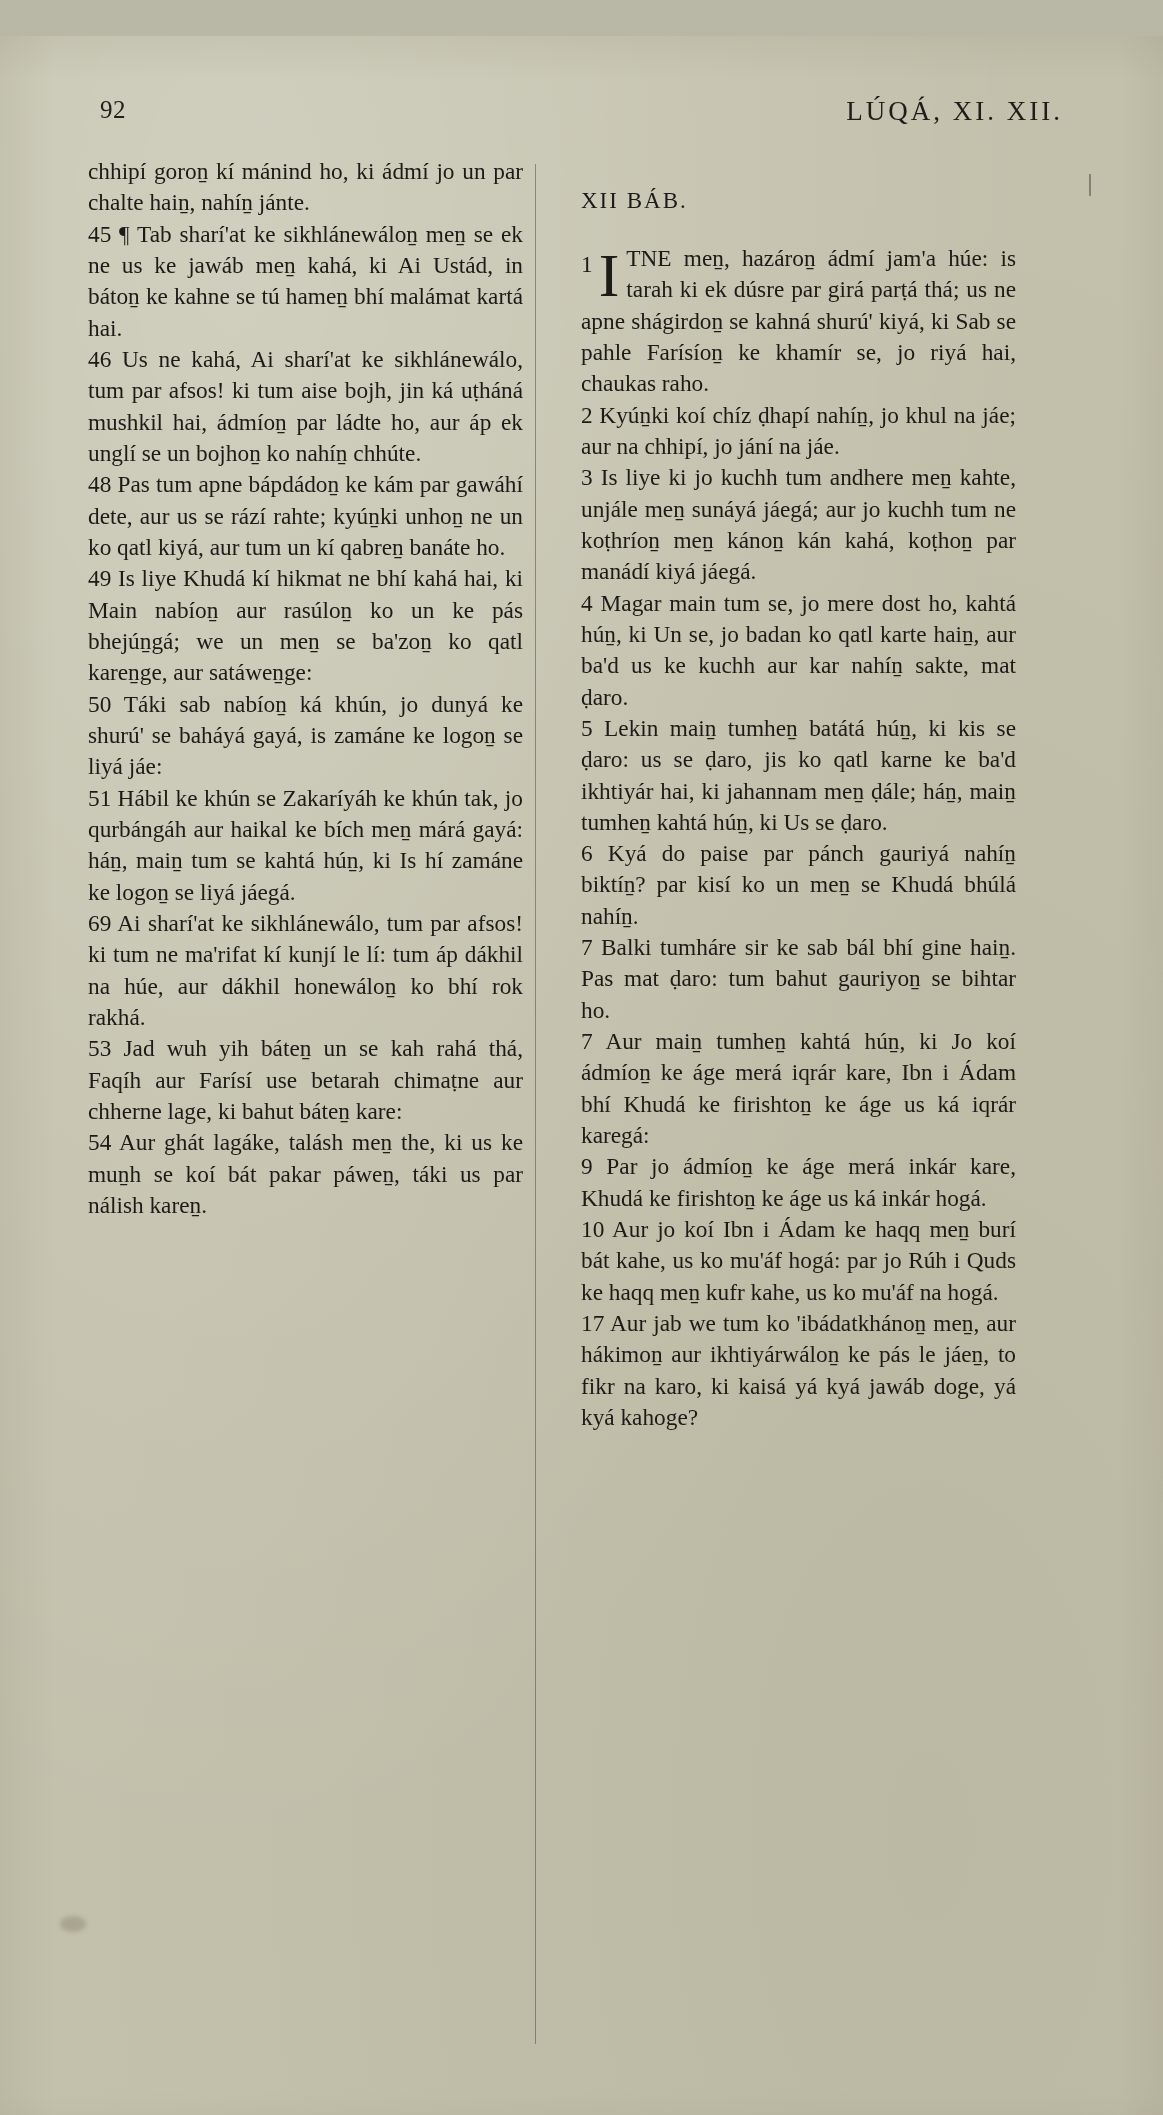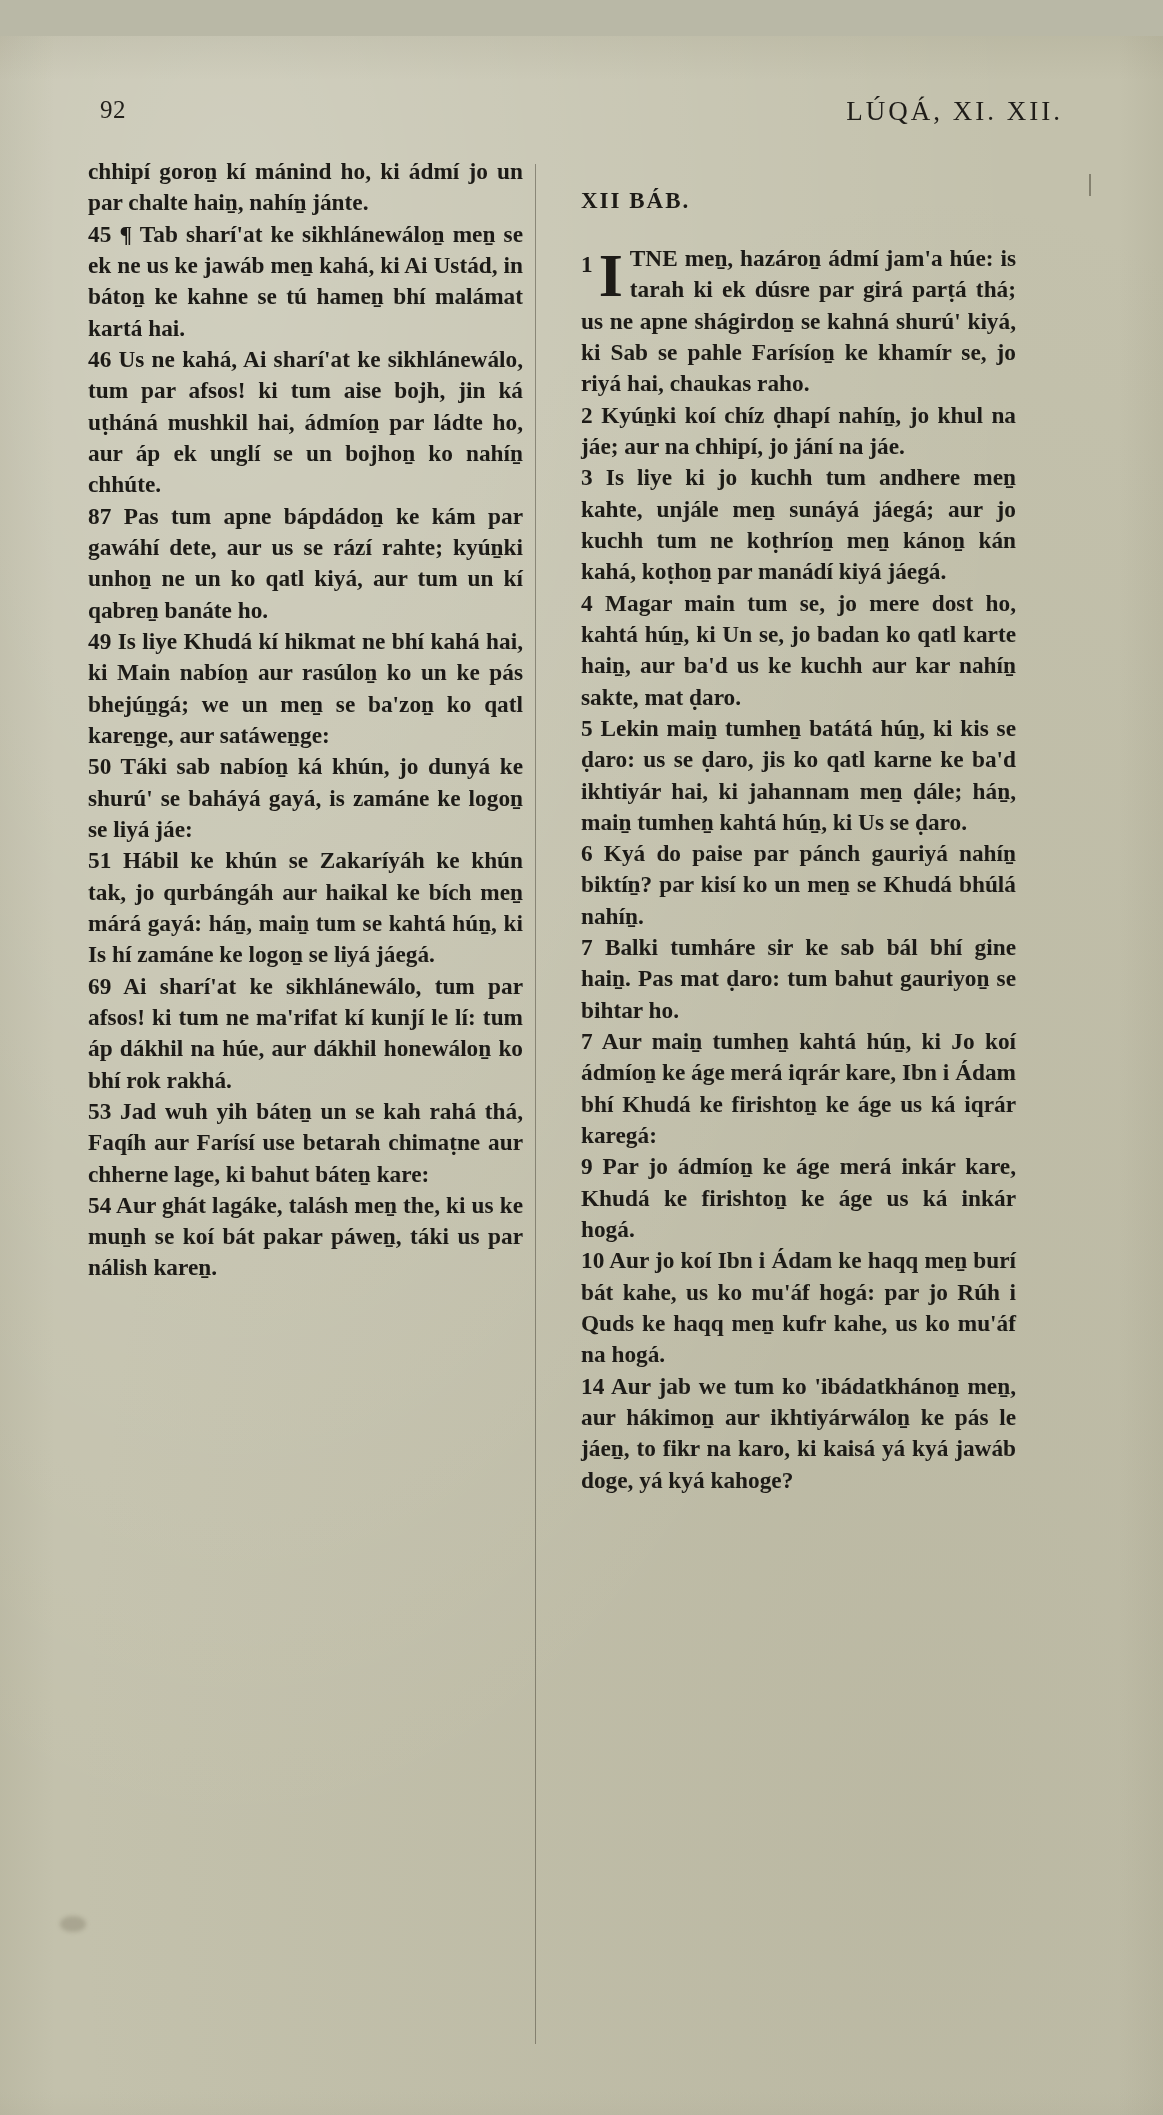--- a/index.html
+++ b/index.html
@@ -69,21 +69,20 @@
     gap: 0px;
   }
   .col {
     width: 435px;
     color: #1d1b17;
     font-size: 23.3px;
     line-height: 1.345;
     text-align: justify;
     text-justify: inter-word;
     hyphens: manual;
-    font-weight: bold;
   }
   .col-left { padding-right: 20px; }
   .col-right { padding-left: 38px; }
   .rule {
     position: absolute;
     top: 128px;
     left: 535px;
     width: 1px;
     height: 1880px;
     background: rgba(60,56,45,0.45);
@@ -149,21 +148,21 @@
   <div class="edge-mark"></div>
   <div class="rule"></div>
   <div class="smudge-left"></div>
 
   <div class="columns">
 
     <div class="col col-left">
       <p>chhipí goroṉ kí mánind ho, ki ádmí jo un par chalte haiṉ, nahíṉ jánte.</p>
       <p>45 ¶ Tab sharí'at ke sikhlánewáloṉ meṉ se ek ne us ke jawáb meṉ kahá, ki Ai Ustád, in bátoṉ ke kahne se tú hameṉ bhí malámat kartá hai.</p>
       <p>46 Us ne kahá, Ai sharí'at ke sikhlánewálo, tum par afsos! ki tum aise bojh, jin ká uṭháná mushkil hai, ádmíoṉ par ládte ho, aur áp ek unglí se un bojhoṉ ko nahíṉ chhúte.</p>
-      <p>87 Pas tum apne bápdádoṉ ke kám par gawáhí dete, aur us se rází rahte; kyúṉki unhoṉ ne un ko qatl kiyá, aur tum un kí qabreṉ banáte ho.</p>
+      <p>48 Pas tum apne bápdádoṉ ke kám par gawáhí dete, aur us se rází rahte; kyúṉki unhoṉ ne un ko qatl kiyá, aur tum un kí qabreṉ banáte ho.</p>
       <p>49 Is liye Khudá kí hikmat ne bhí kahá hai, ki Main nabíoṉ aur rasúloṉ ko un ke pás bhejúṉgá; we un meṉ se ba'zoṉ ko qatl kareṉge, aur satáweṉge:</p>
       <p>50 Táki sab nabíoṉ ká khún, jo dunyá ke shurú' se baháyá gayá, is zamáne ke logoṉ se liyá jáe:</p>
       <p>51 Hábil ke khún se Zakaríyáh ke khún tak, jo qurbángáh aur haikal ke bích meṉ márá gayá: háṉ, maiṉ tum se kahtá húṉ, ki Is hí zamáne ke logoṉ se liyá jáegá.</p>
       <p>69 Ai sharí'at ke sikhlánewálo, tum par afsos! ki tum ne ma'rifat kí kunjí le lí: tum áp dákhil na húe, aur dákhil honewáloṉ ko bhí rok rakhá.</p>
       <p>53 Jad wuh yih báteṉ un se kah rahá thá, Faqíh aur Farísí use betarah chimaṭne aur chherne lage, ki bahut báteṉ kare:</p>
       <p>54 Aur ghát lagáke, talásh meṉ the, ki us ke muṉh se koí bát pakar páweṉ, táki us par nálish kareṉ.</p>
     </div>
 
     <div class="col col-right">
       <p class="chapter-head">XII BÁB.</p>
@@ -176,17 +175,17 @@
 
       <p>2 Kyúṉki koí chíz ḍhapí nahíṉ, jo khul na jáe; aur na chhipí, jo jání na jáe.</p>
       <p>3 Is liye ki jo kuchh tum andhere meṉ kahte, unjále meṉ sunáyá jáegá; aur jo kuchh tum ne koṭhríoṉ meṉ kánoṉ kán kahá, koṭhoṉ par manádí kiyá jáegá.</p>
       <p>4 Magar main tum se, jo mere dost ho, kahtá húṉ, ki Un se, jo badan ko qatl karte haiṉ, aur ba'd us ke kuchh aur kar nahíṉ sakte, mat ḍaro.</p>
       <p>5 Lekin maiṉ tumheṉ batátá húṉ, ki kis se ḍaro: us se ḍaro, jis ko qatl karne ke ba'd ikhtiyár hai, ki jahannam meṉ ḍále; háṉ, maiṉ tumheṉ kahtá húṉ, ki Us se ḍaro.</p>
       <p>6 Kyá do paise par pánch gauriyá nahíṉ biktíṉ? par kisí ko un meṉ se Khudá bhúlá nahíṉ.</p>
       <p>7 Balki tumháre sir ke sab bál bhí gine haiṉ. Pas mat ḍaro: tum bahut gauriyoṉ se bihtar ho.</p>
       <p>7 Aur maiṉ tumheṉ kahtá húṉ, ki Jo koí ádmíoṉ ke áge merá iqrár kare, Ibn i Ádam bhí Khudá ke firishtoṉ ke áge us ká iqrár karegá:</p>
       <p>9 Par jo ádmíoṉ ke áge merá inkár kare, Khudá ke firishtoṉ ke áge us ká inkár hogá.</p>
       <p>10 Aur jo koí Ibn i Ádam ke haqq meṉ burí bát kahe, us ko mu'áf hogá: par jo Rúh i Quds ke haqq meṉ kufr kahe, us ko mu'áf na hogá.</p>
-      <p>14 Aur jab we tum ko 'ibádatkhánoṉ meṉ, aur hákimoṉ aur ikhtiyárwáloṉ ke pás le jáeṉ, to fikr na karo, ki kaisá yá kyá jawáb doge, yá kyá kahoge?</p>
+      <p>17 Aur jab we tum ko 'ibádatkhánoṉ meṉ, aur hákimoṉ aur ikhtiyárwáloṉ ke pás le jáeṉ, to fikr na karo, ki kaisá yá kyá jawáb doge, yá kyá kahoge?</p>
     </div>
 
   </div>
 </div>
 
 </body></html>

